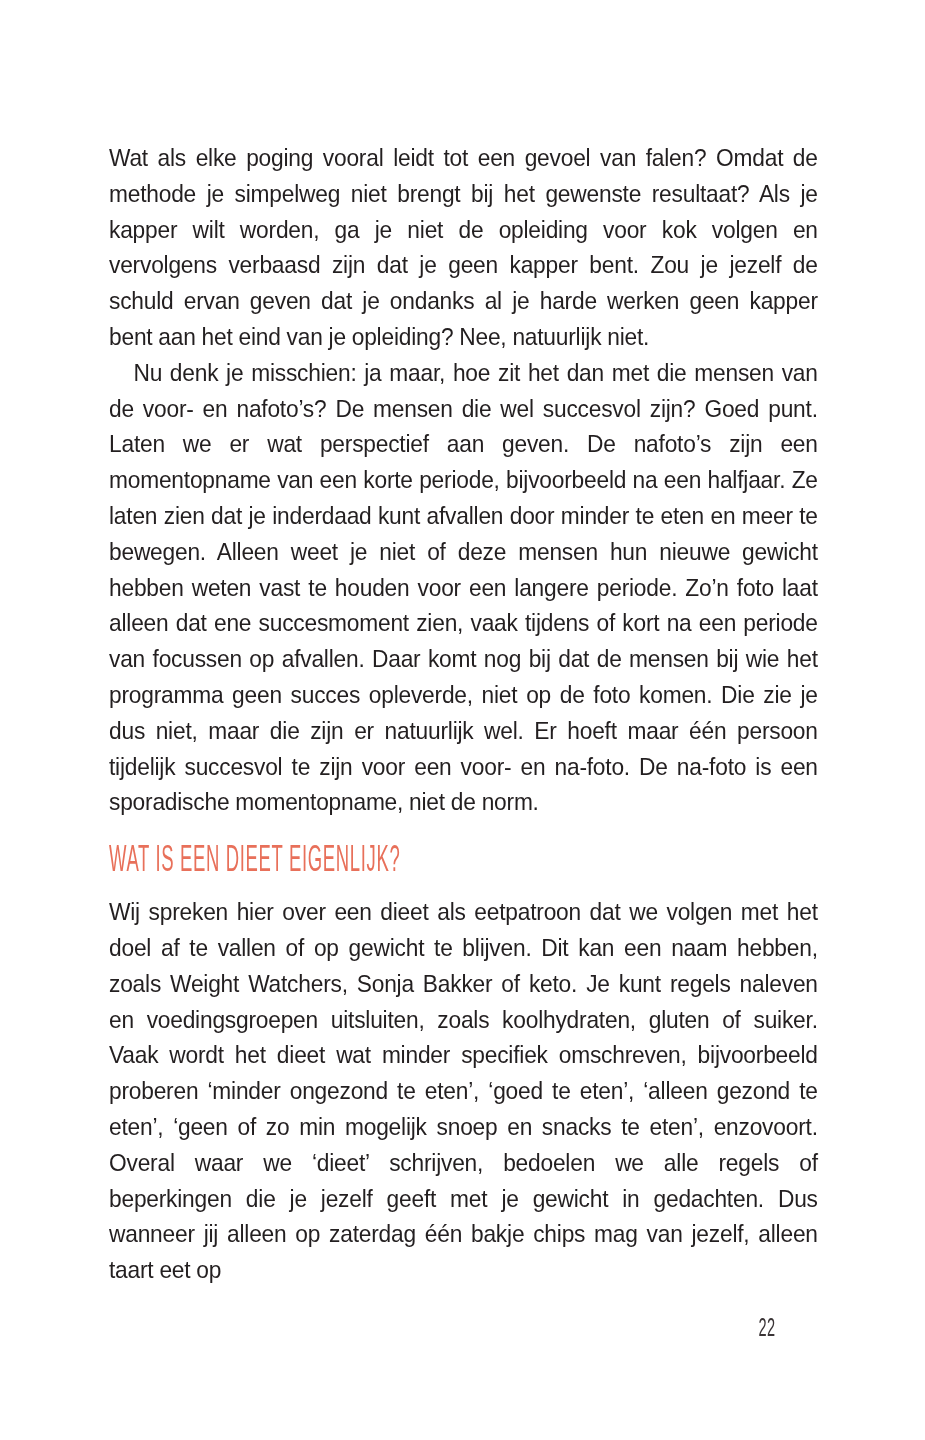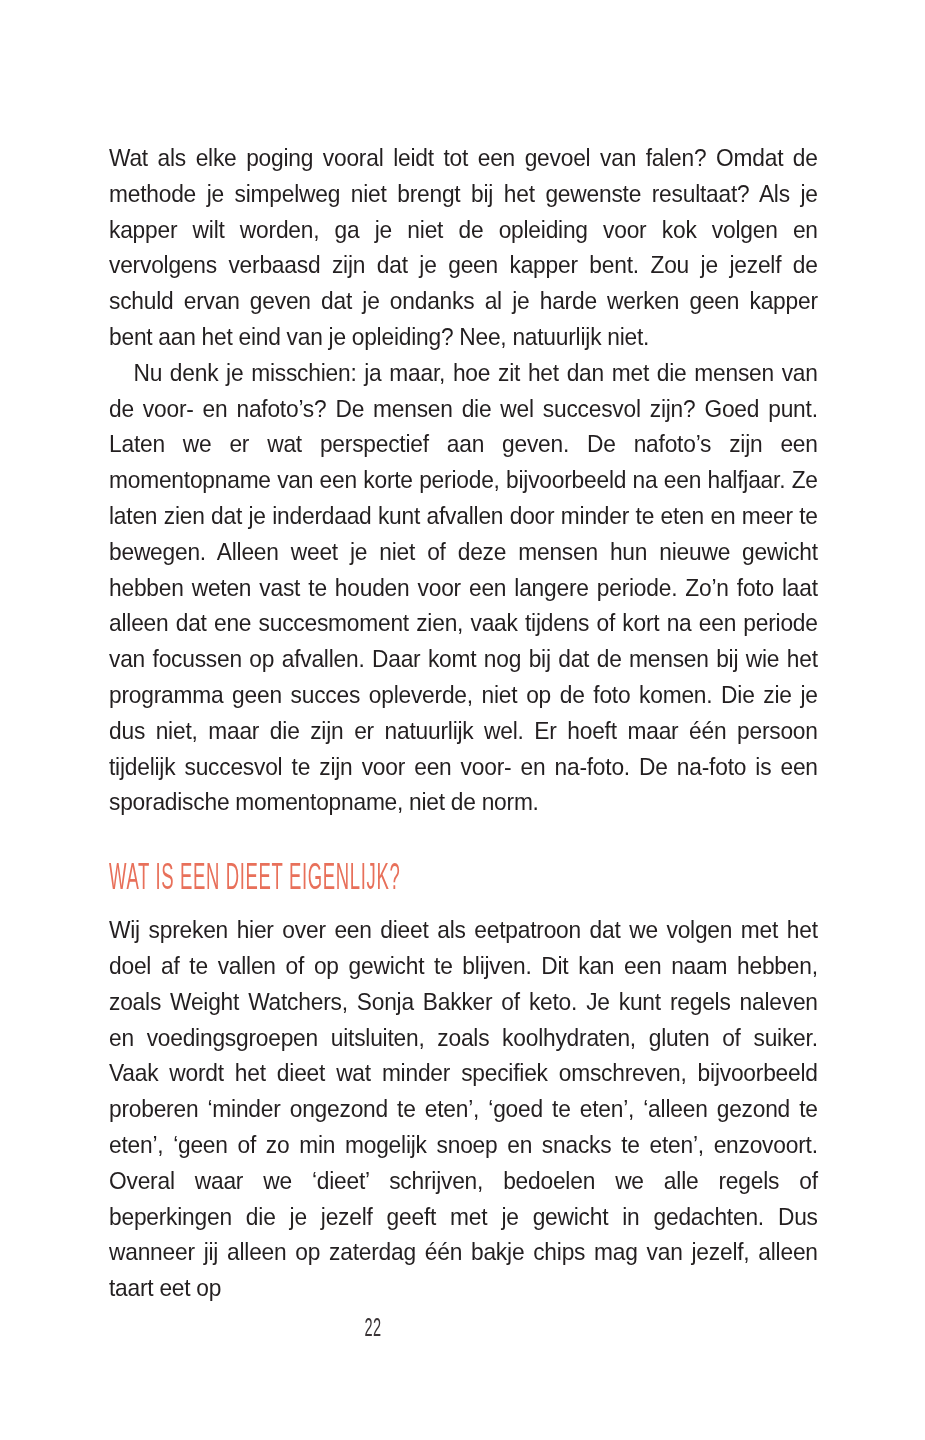--- a/index.html
+++ b/index.html
@@ -63,37 +63,38 @@
     font-weight: 400;
     letter-spacing: 1.3px;
     text-transform: uppercase;
     white-space: nowrap;
     transform: scaleX(0.50) scaleY(0.98);
     transform-origin: left center;
     width: 200%;
   }
 
   .heading-wrap {
-    margin-top: 38px;
+    margin-top: 20px;
     margin-bottom: 14px;
     height: 40px;
     overflow: visible;
   }
 
   
   .folio {
     position: absolute;
     left: 0;
     top: 1312px;
     width: 746px;
-    text-align: center;
+    text-align: right;
     color: #3a3436;
     font-family: "Liberation Sans Narrow", "Liberation Sans", "DejaVu Sans", sans-serif;
     font-size: 26px;
     letter-spacing: 0.5px;
+    padding-left: 36px;
   }
   .folio span {
     display: inline-block;
     transform: scaleX(0.56);
     transform-origin: center center;
   }
 </style>
 </head>
 <body>
 

